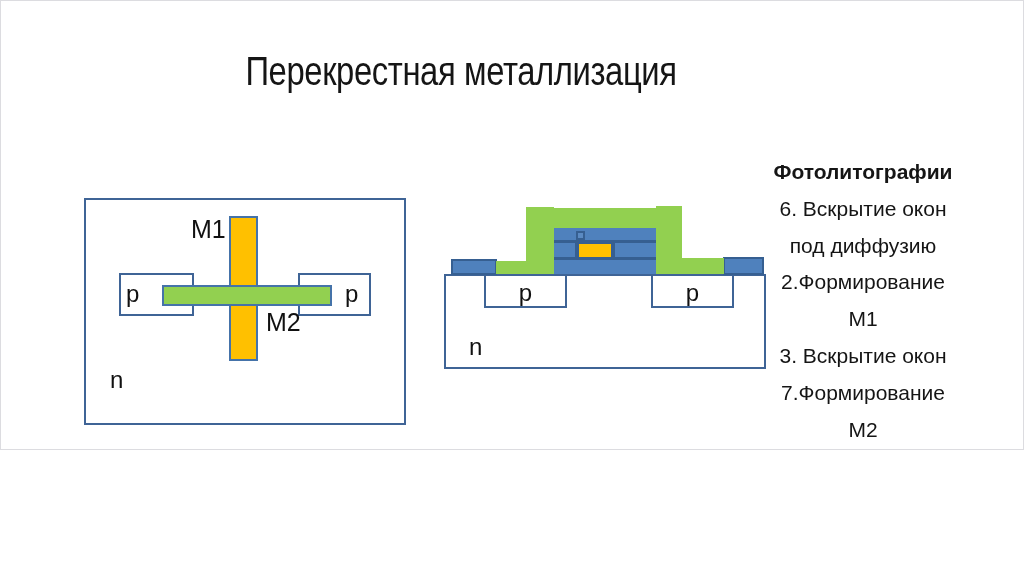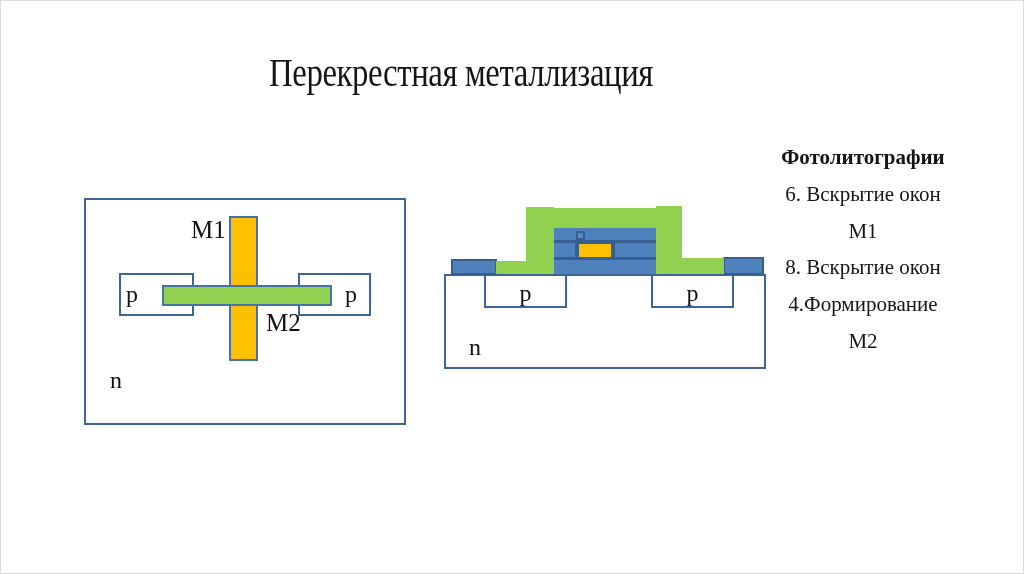--- a/index.html
+++ b/index.html
@@ -1,23 +1,23 @@
 <!DOCTYPE html>
 <html><head>
 <meta charset="utf-8">
 <style>
   html,body{margin:0;padding:0;background:#fff;}
   .slide{
     position:relative;
-    width:1024px;height:574px;
+    width:1024px;height:450px;
     background:#fff;
     border:1px solid #dcdce0;
     box-sizing:border-box;
     overflow:hidden;
-    font-family:Liberation Serif, serif;
+    font-family:Liberation Sans, sans-serif;
     color:#1a1a1a;
   }
   .abs{position:absolute;box-sizing:border-box;}
   
   .title{
     left:0;top:47px;width:920px;
     text-align:center;
     font-size:41px;
     letter-spacing:-0.5px;
     color:#151515;
@@ -33,21 +33,21 @@
   .darkline{background:#365F91;}
   .dlabel{
     font-size:24px;
     color:#111;
     line-height:1;
     white-space:nowrap;
   }
   .centered{text-align:center;}
   
   .photo-list{
-    left:755px;top:138px;width:214px;
+    left:755px;top:153px;width:214px;
     text-align:center;
     font-size:21px;
     line-height:36.8px;
     color:#151515;
   }
   .photo-heading{font-weight:bold;}
 </style>
 </head>
 <body>
 
@@ -101,19 +101,21 @@
     <div class="abs" style="left:575px;top:230px;width:9px;height:9px;border:2px solid #365F91;background:#5B8AC2;"></div>
 
     <div class="abs dlabel centered" style="left:483px;top:280px;width:83px;">p</div>
     <div class="abs dlabel centered" style="left:650px;top:280px;width:83px;">p</div>
     <div class="abs dlabel" style="left:468px;top:334px;">n</div>
   </div>
 
   <div class="abs photo-list">
     <div class="photo-heading">Фотолитографии</div>
     <div>6. Вскрытие окон</div>
+    <div>под диффузию</div>
+    <div>2.Формирование</div>
     <div>М1</div>
-    <div>8. Вскрытие окон</div>
-    <div>4.Формирование</div>
+    <div>3. Вскрытие окон</div>
+    <div>7.Формирование</div>
     <div>М2</div>
   </div>
 
 </div>
 
 </body></html>

